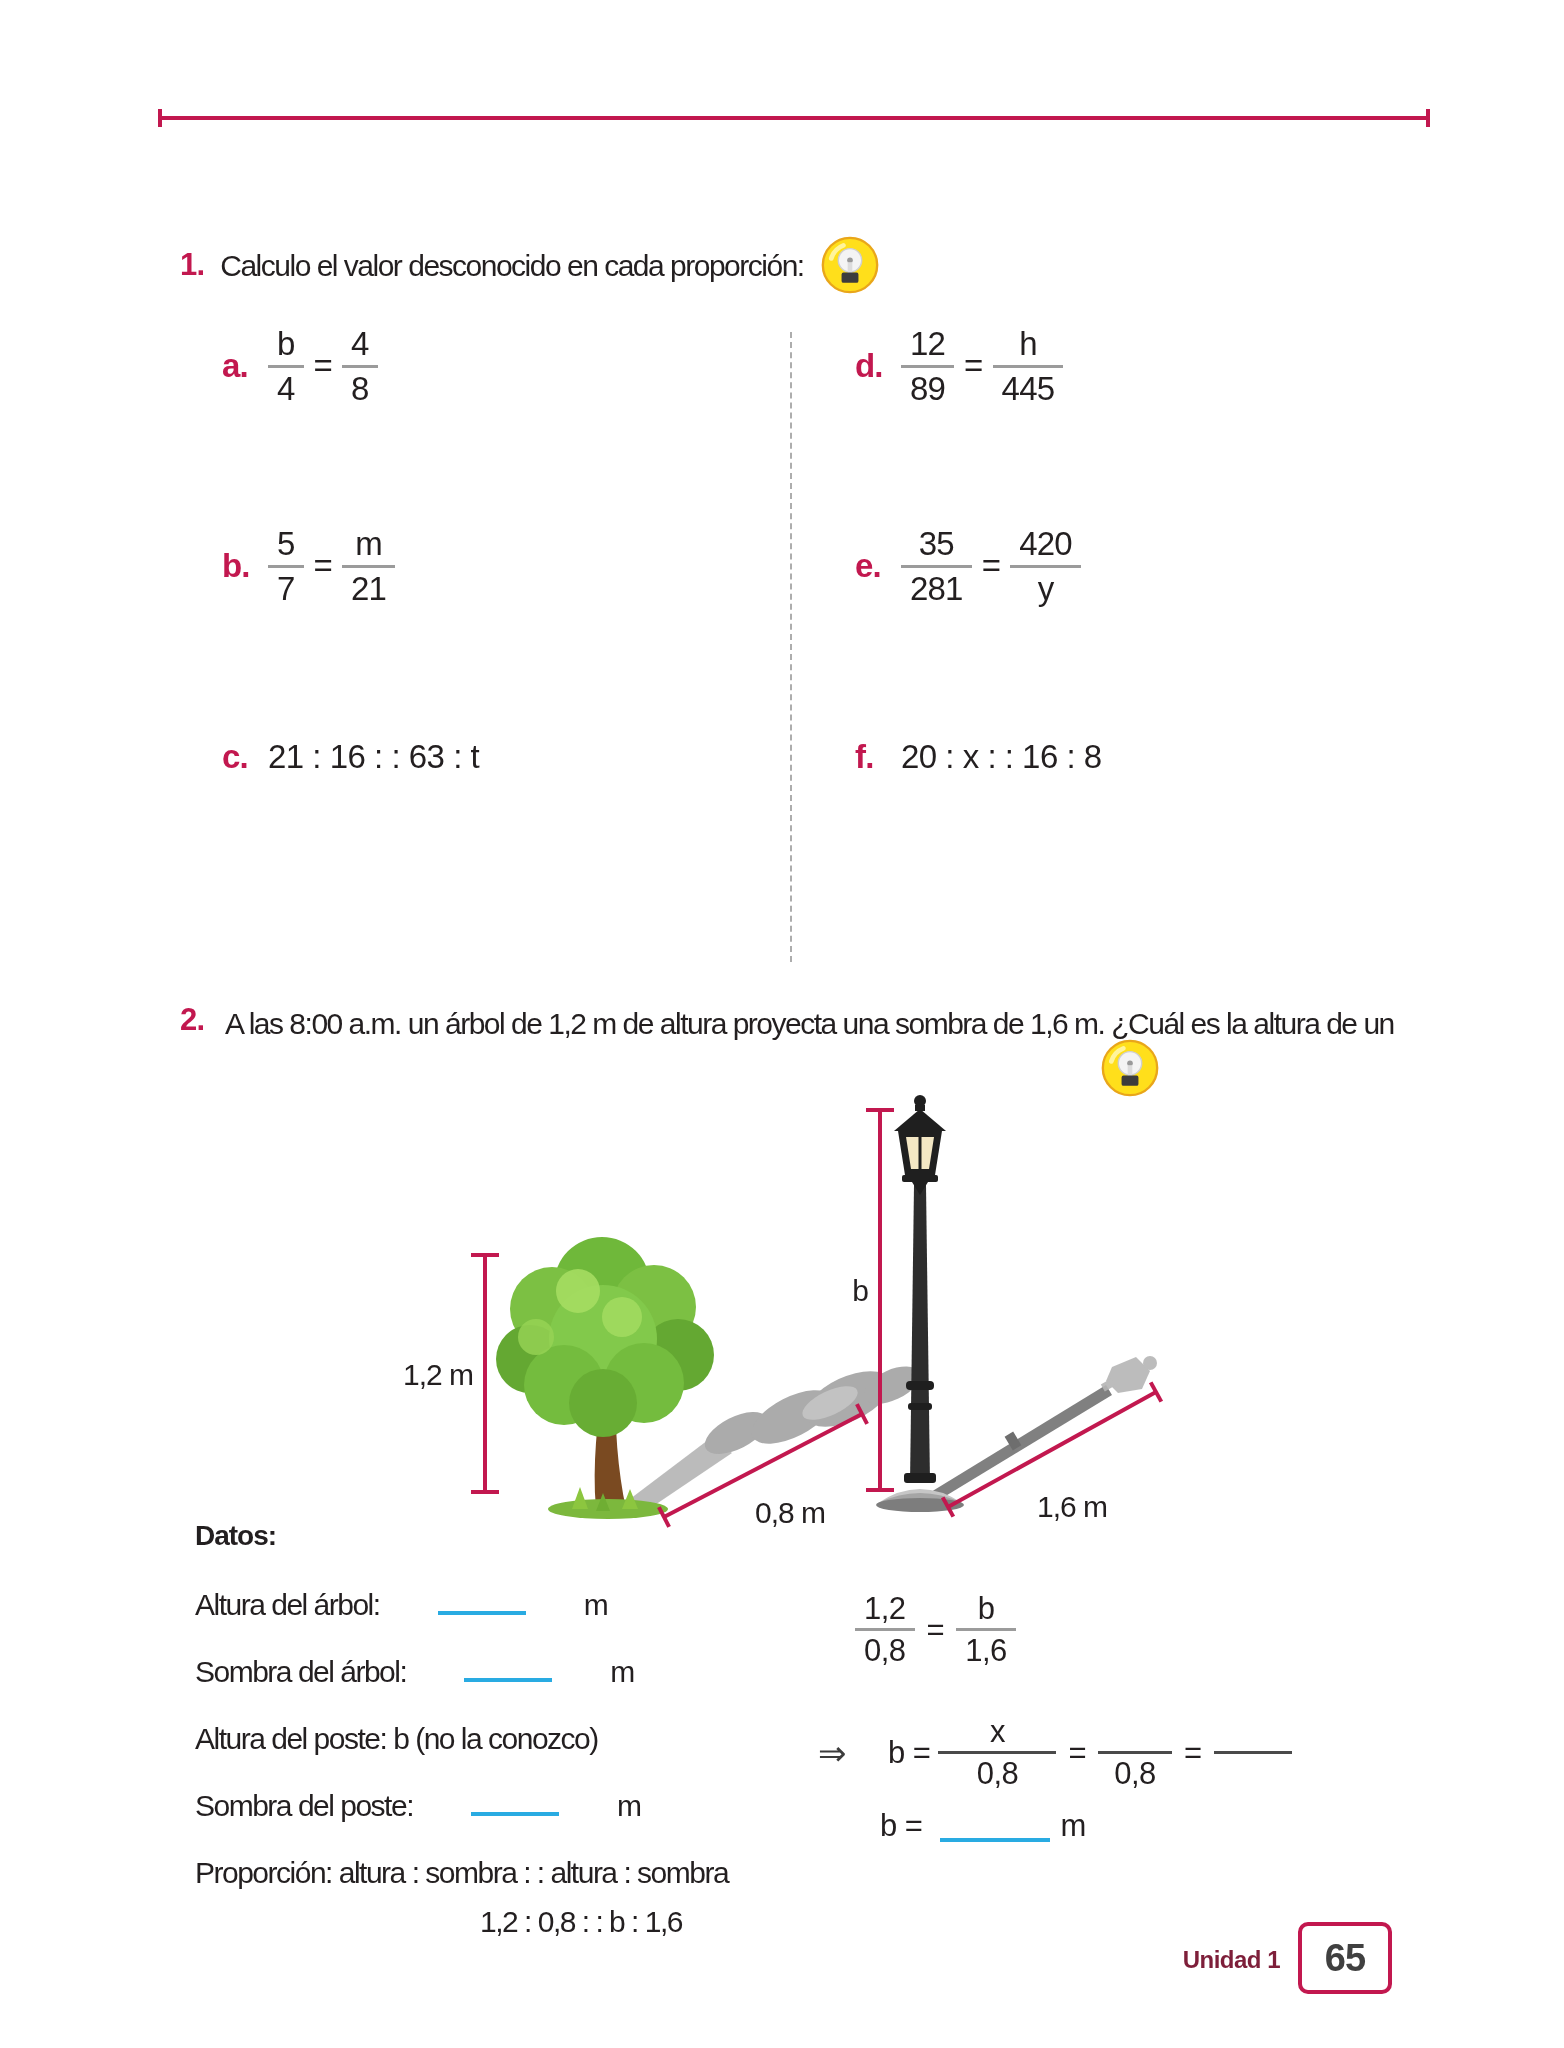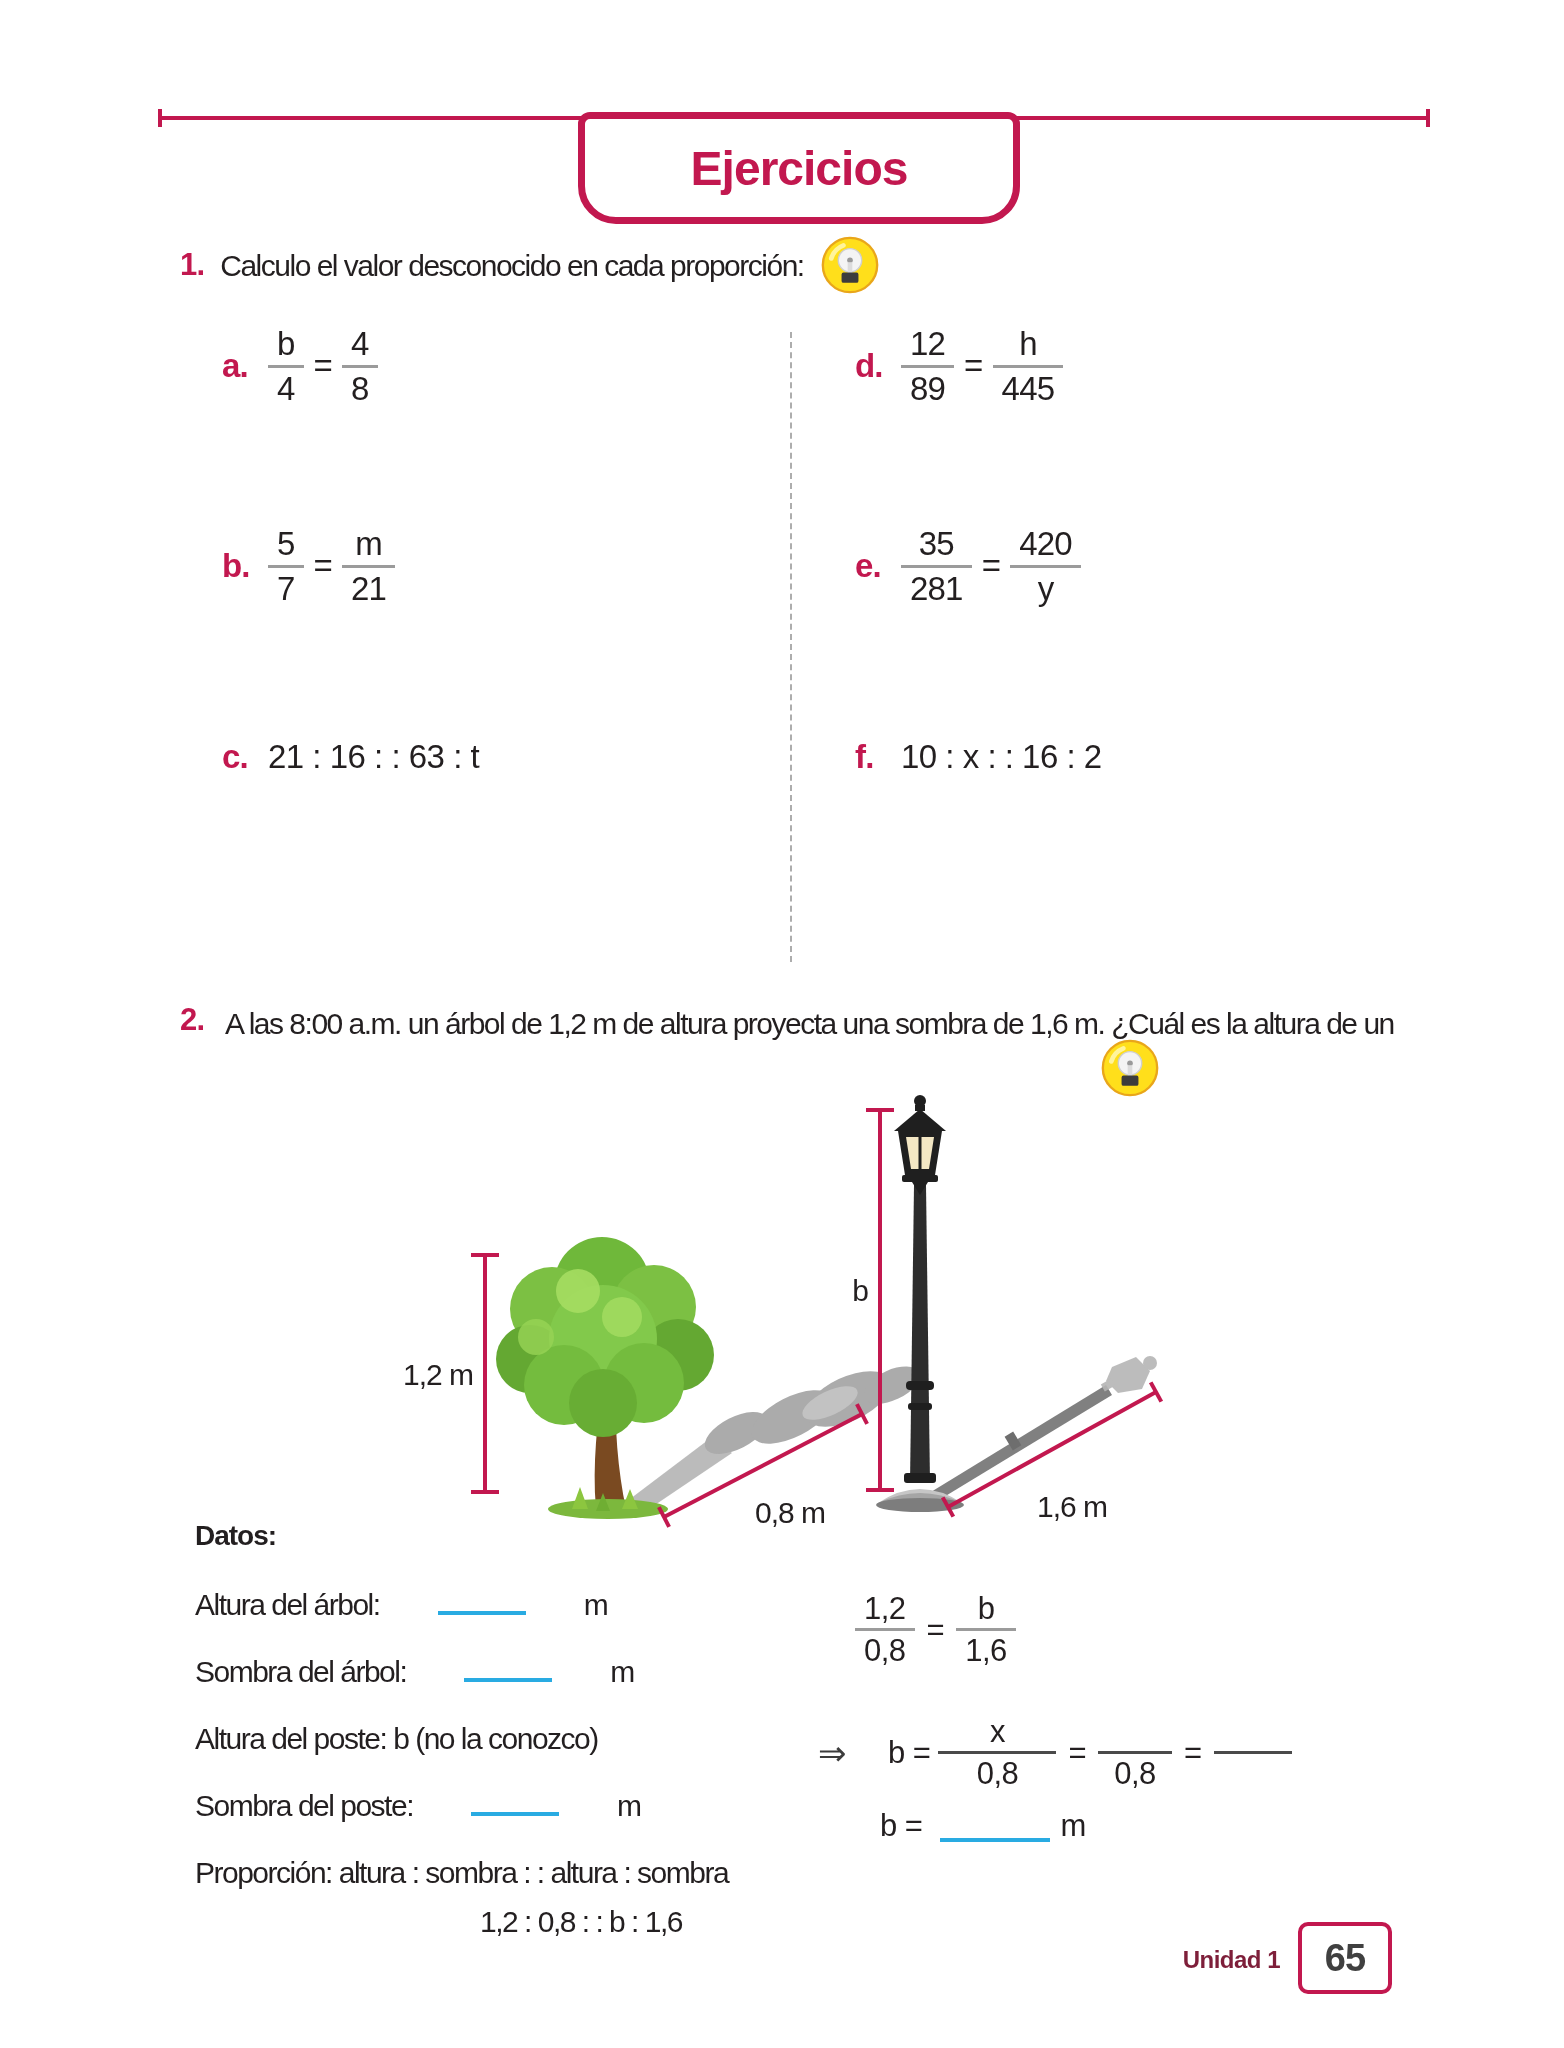--- a/index.html
+++ b/index.html
@@ -78,23 +78,20 @@
     border:4px solid #c2184f; border-radius:10px; background:#fff;
     display:flex; align-items:center; justify-content:center; }
   .page-box .n { font-size:38px; font-weight:bold; color:#404040; }
 </style>
 </head>
 <body>
 
 <div class="page">
 
   <div class="top-rule"></div>
-  <div class="title-badge">
-    <span class="t">Ejercicios</span>
-  </div>
 
   <div class="ex1-row">
     <span class="num-label">1.</span>
     <span class="para">Calculo el valor desconocido en cada proporción:</span>
     <span class="bulb" style="margin-left:16px">
       <svg viewBox="0 0 64 64">
         <circle cx="32" cy="32" r="29" fill="#ffdf1b" stroke="#e9a61a" stroke-width="2.5"></circle>
         <path d="M12 25 A22 22 0 0 1 25 11" stroke="#fff49c" stroke-width="5" fill="none" stroke-linecap="round"></path>
         <circle cx="32" cy="27" r="12.5" fill="#f4f4f4" stroke="#cfcfcf" stroke-width="1.5"></circle>
         <circle cx="32" cy="27" r="3" fill="#9a9a9a"></circle>
@@ -156,21 +153,21 @@
     </span>
     <span class="eq">=</span>
     <span class="frac">
       <span class="fn">420</span>
       <span class="fd">y</span>
     </span>
   </div>
 
   <div class="item" style="left:855px; top:738px;">
     <span class="lbl">f.</span>
-    <span class="ratio">10 : x : : 16 : 2</span>
+    <span class="ratio">20 : x : : 16 : 8</span>
   </div>
 
   <div class="divider"></div>
 
   <span class="num-label ex2-num">2.</span>
   <div class="ex2-text para">
     <span>A las 8:00 a.m. un árbol de 1,2 m de altura proyecta una sombra de 1,6 m. ¿Cuál es la altura de un</span><br>
   </div>
   <span class="bulb abs" style="left:1100px; top:1038px;">
     <svg viewBox="0 0 64 64">

